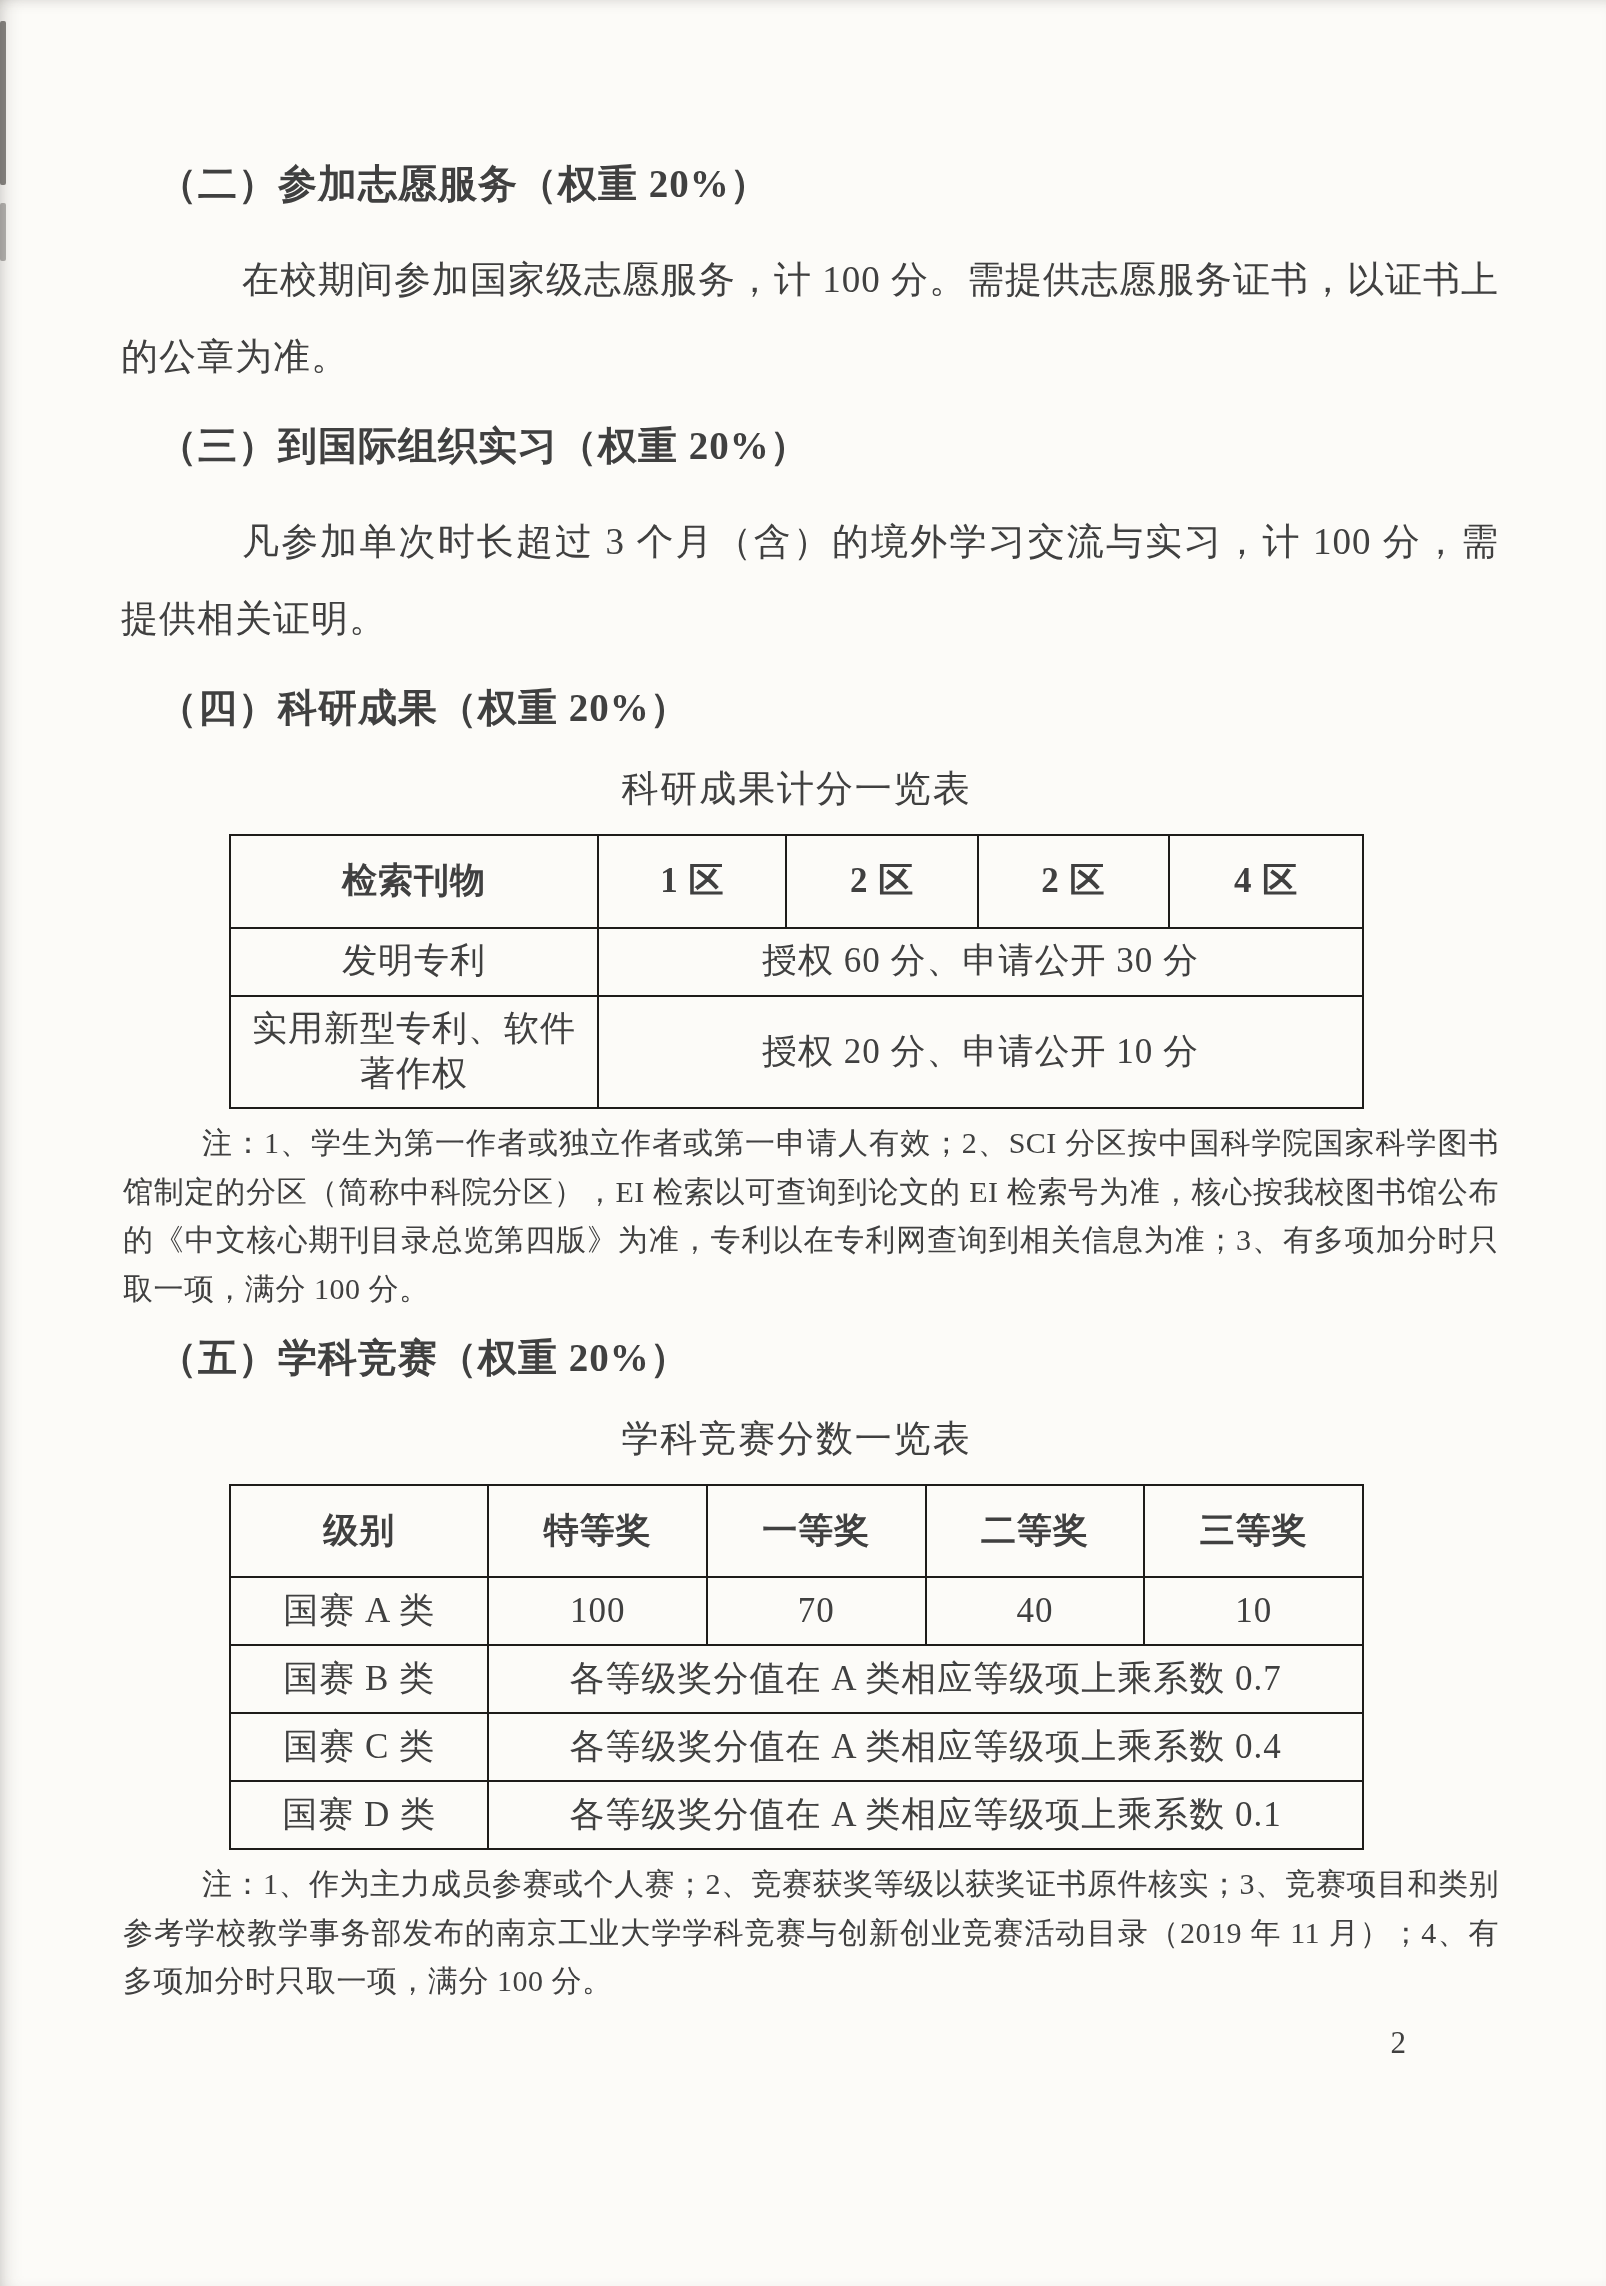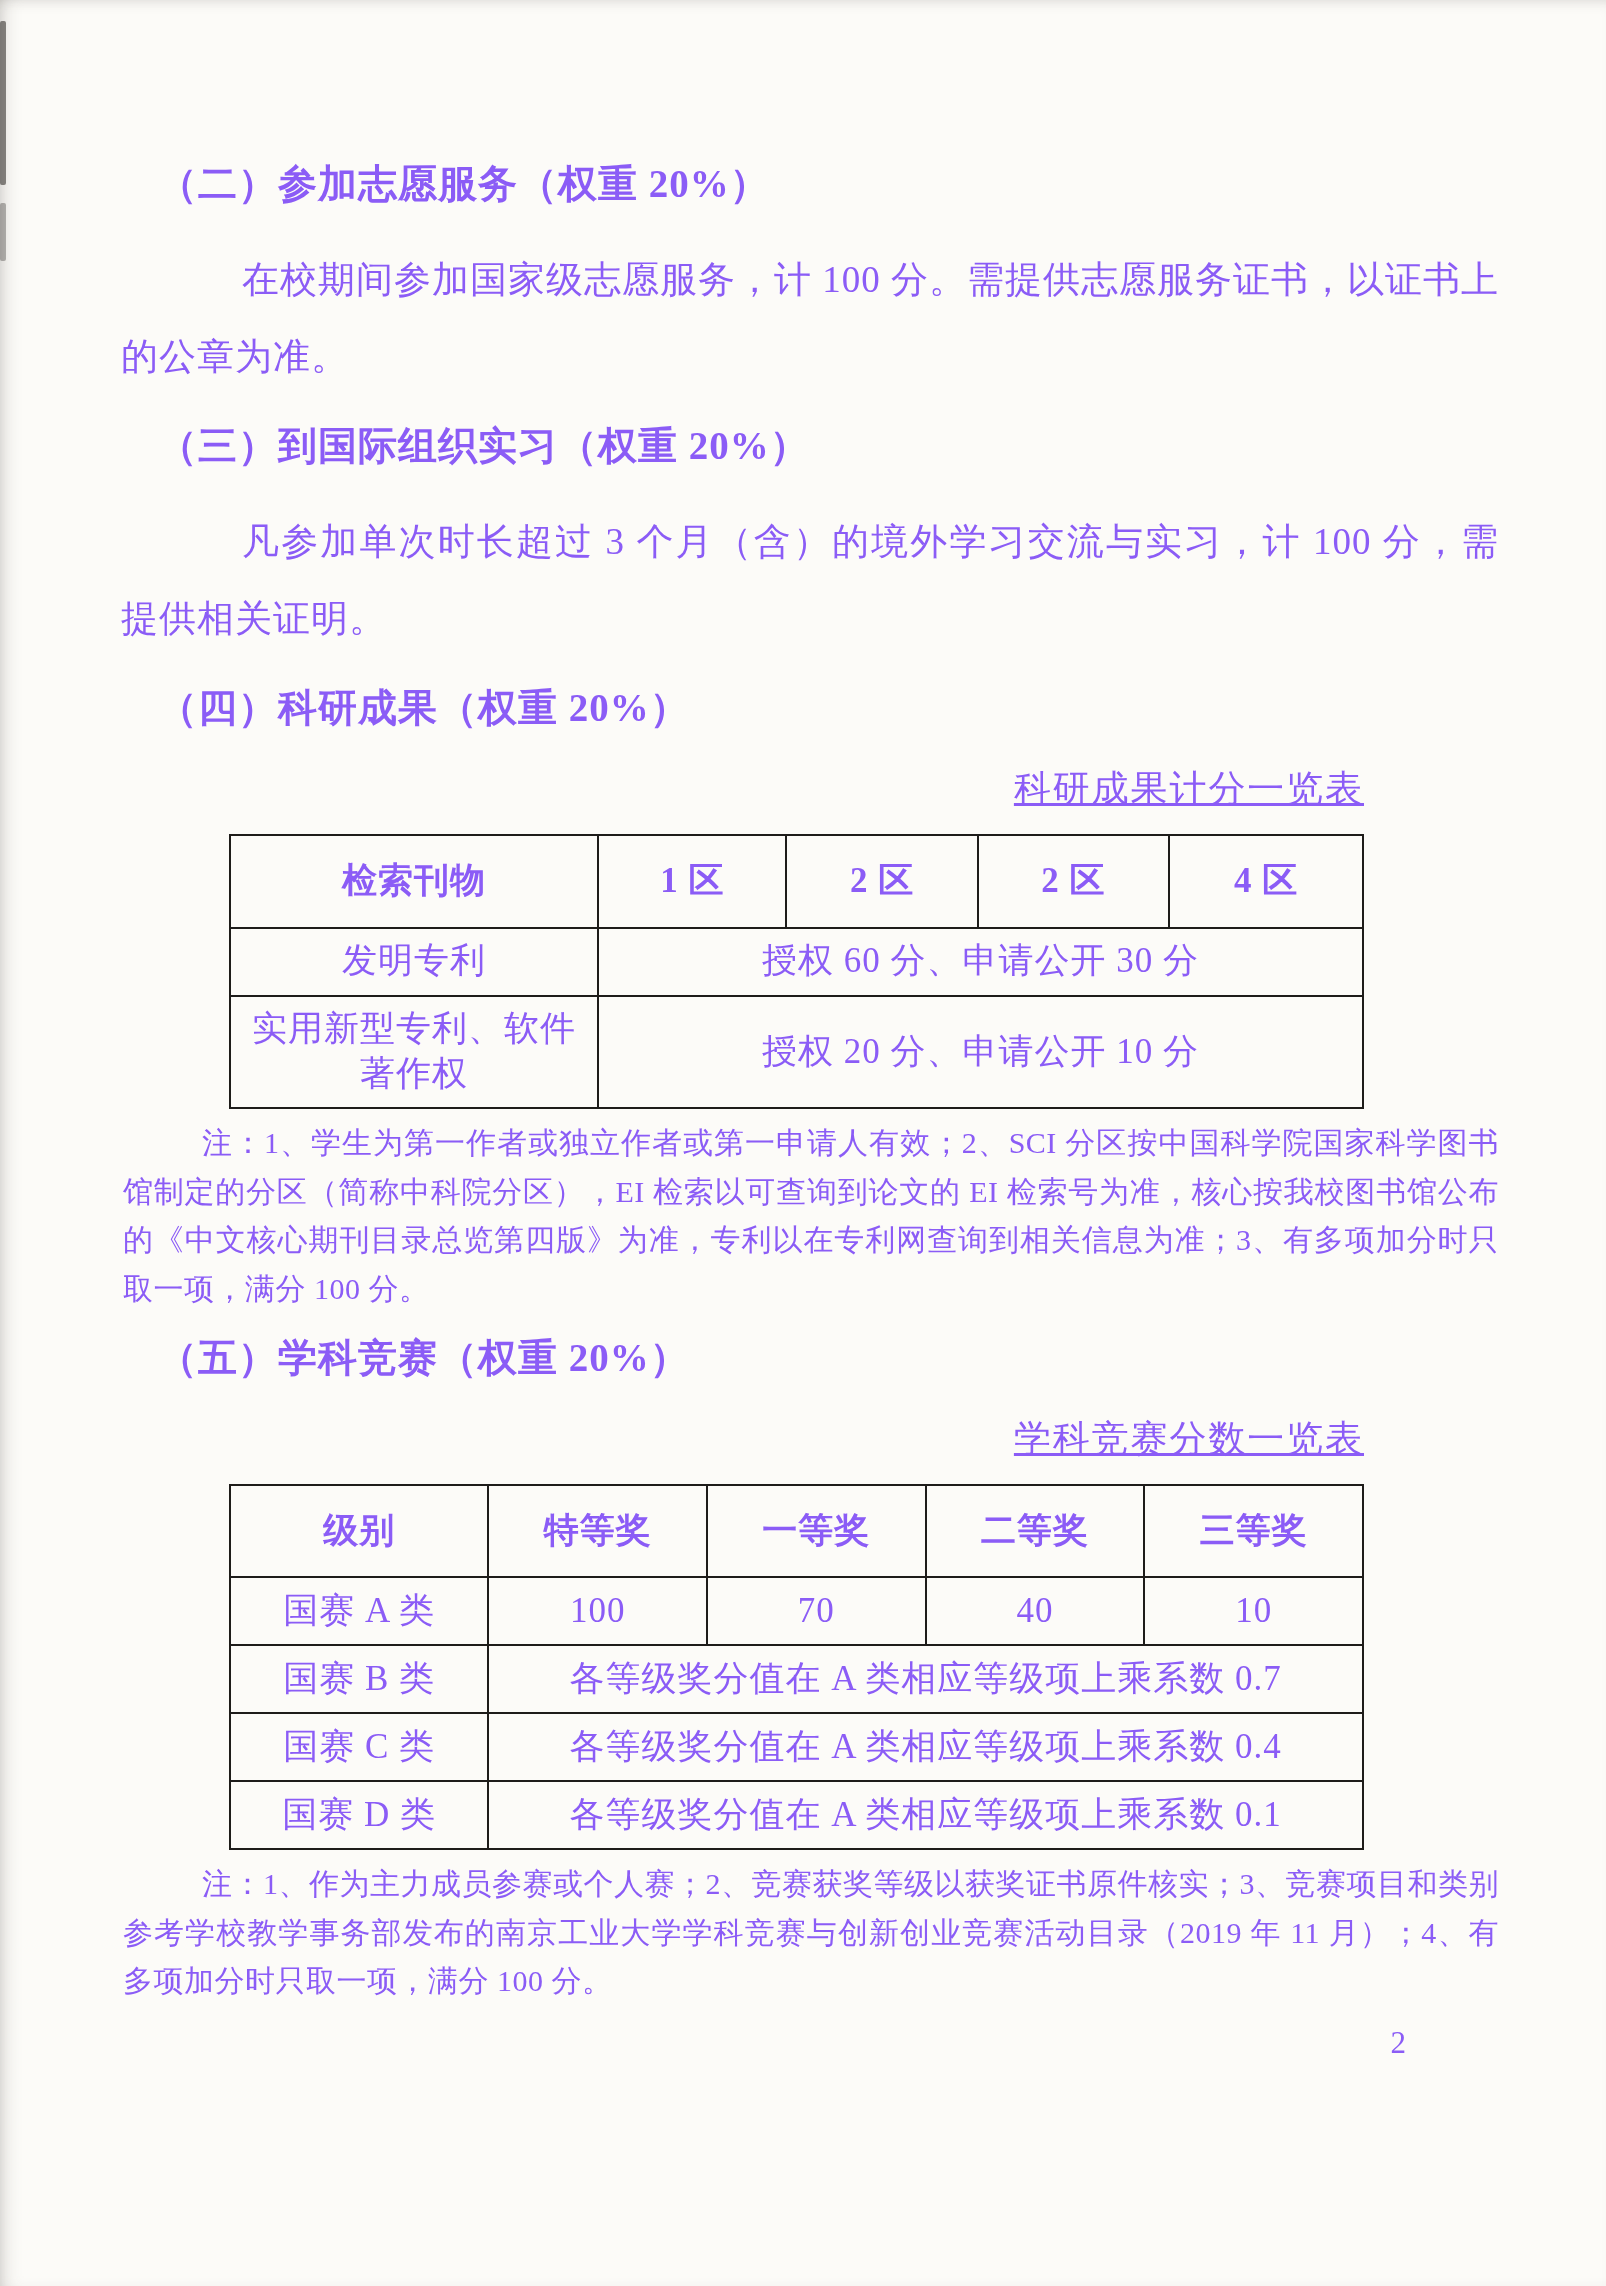--- a/index.html
+++ b/index.html
@@ -6,41 +6,41 @@
   html,body { width:1607px; }
   body {
     font-family: "Liberation Serif", "DejaVu Serif", serif;
     background:#e9e7e3;
   }
   .page {
     position:relative;
     width:1607px;
     height:2286px;
     background:#fcfbf8;
-    color:#8b5cf6;
+    color:#404040;
     padding:159px 108px 39px 121px;
     overflow:hidden;
     box-shadow: inset 13.5px 0 21px -15.4px rgba(60,55,50,.35), inset 0 9.7px 17.4px -13.5px rgba(60,55,50,.25);
   }
   .scan-edge {
     position:absolute; left:0; top:21px; width:5.8px; height:164px;
     background:rgba(40,36,32,.55); border-radius:1.9px;
   }
   .scan-edge.b { top:203px; height:58px; opacity:.6; }
   .heading {
     font-size:39px; font-weight:bold; line-height:1.3;
     padding-left:37px; margin-bottom:31px; letter-spacing:1px;
   }
   .para {
     font-size:37px; line-height:2.1; text-align:justify;
     text-indent:121px; margin-bottom:25px; letter-spacing:1px;
   }
   .table-title {
     width:1135px; margin:11.6px 0 21px 108px;
-    font-size:37px; line-height:1.3; text-align:right; letter-spacing:1.9px;text-decoration:underline;
+    font-size:37px; line-height:1.3; text-align:center; letter-spacing:1.9px;
   }
   table.score-table {
     width:1135px; margin:0 0 9.7px 108px;
     border-collapse:collapse; table-layout:fixed;
   }
   table.score-table th, table.score-table td {
     border:2.9px solid #1e1c1a; text-align:center; vertical-align:middle;
     font-size:35px; line-height:1.28; font-weight:normal; letter-spacing:1px;
   }
   table.score-table th { font-weight:bold; padding:23px 18px; }

